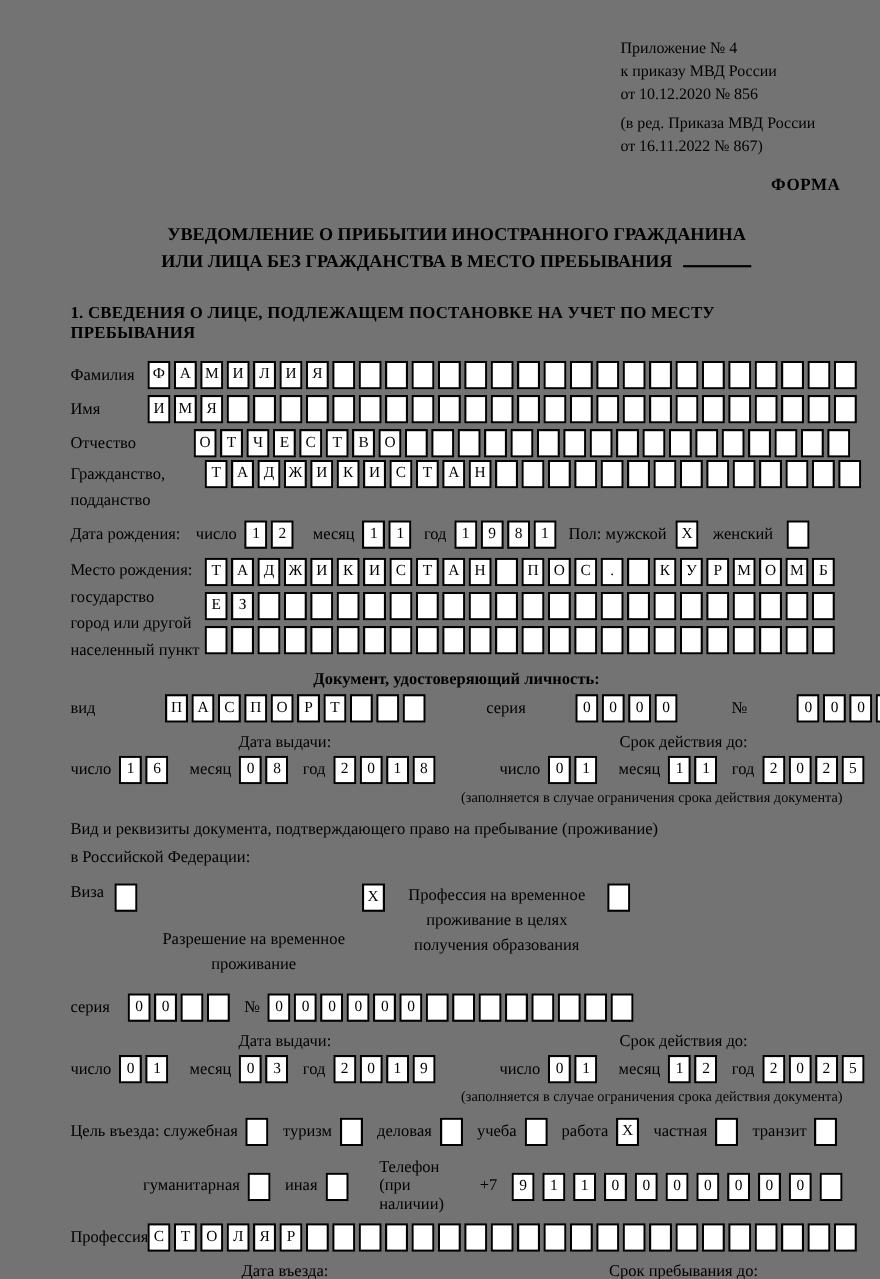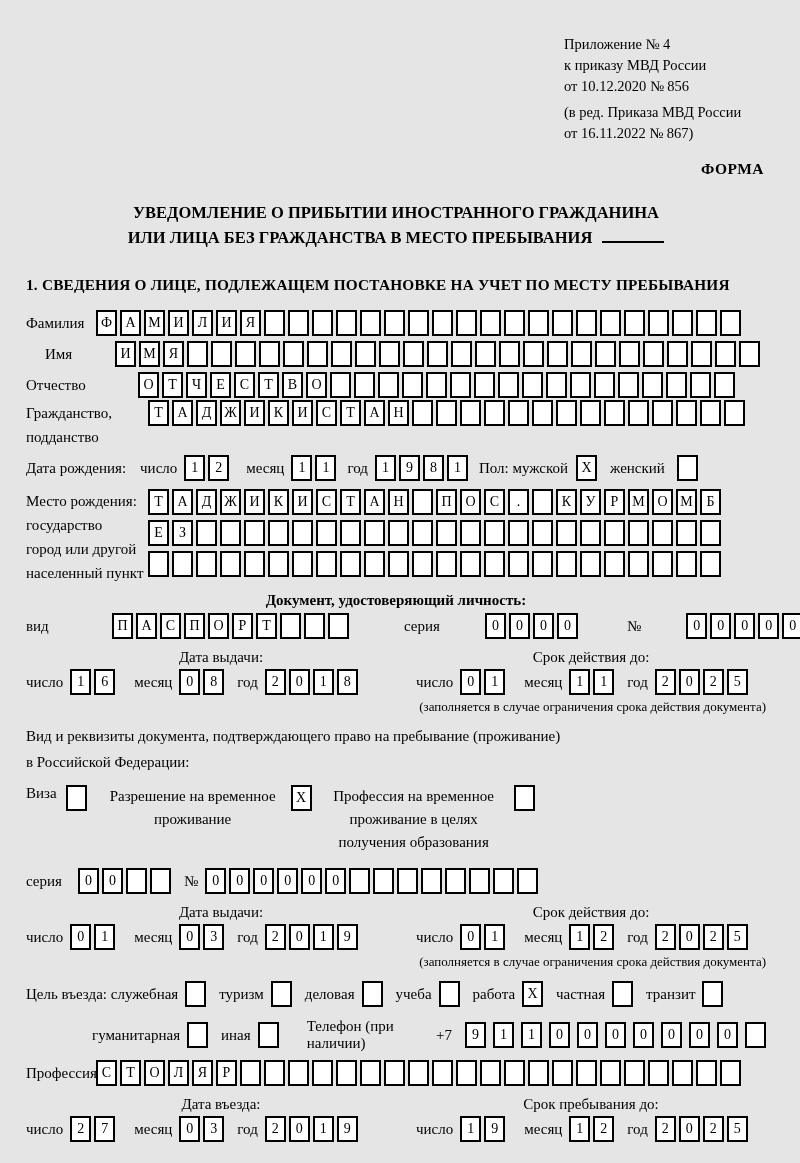--- a/index.html
+++ b/index.html
@@ -1,19 +1,19 @@
 <!DOCTYPE html>
 <html><head>
 <meta charset="utf-8">
 <style>
   html,body{margin:0;padding:0;background:#fff;}
   .page{
-    position:relative;width:800px;height:1163px;background:#e5e5e5;color:#000;
+    position:relative;width:800px;height:1163px;background:#737373;color:#000;
     font-family:"Liberation Serif","DejaVu Serif",serif;font-size:15px;
-    box-sizing:border-box;padding:34px 34px 0 26px;overflow:hidden;
+    box-sizing:border-box;padding:34px 34px 0 64px;overflow:hidden;
   }
   .appendix{width:200px;margin-left:auto;margin-right:2px;line-height:21px;font-size:14.5px;}
   .appendix .rev{margin-top:5px;}
   .forma{ text-align:right;font-weight:bold;font-size:15.5px;margin-top:16px;margin-right:2px;letter-spacing:.5px;}
   .title{ text-align:center;font-weight:bold;font-size:16.5px;line-height:25px;margin-top:22px;}
   .blank-line{display:inline-block;width:62px;border-bottom:2px solid #000;height:14px;margin-left:10px;}
   .sect{ font-weight:bold;font-size:15.3px;margin-top:26px;letter-spacing:.2px;}
   .row{display:flex;align-items:center;margin-top:5px;}
   .row-top{display:flex;align-items:flex-start;margin-top:5px;}
   .lbl{flex:none;}
@@ -30,21 +30,21 @@
   .dates .col-r{flex:1;}
   .dates .hdr{text-align:center;margin-bottom:3px;}
   .dateline{display:flex;align-items:center;}
   .dateline .dl{flex:none;margin-right:7px;}
   .dateline .sp{margin-left:16px;}
   .note-sm{font-size:13px;text-align:right;margin-top:4px;}
   .center-b{text-align:center;font-weight:bold;margin-top:7px;}
   .options{display:flex;align-items:flex-start;margin-top:10px;}
   .opt{display:flex;align-items:flex-start;}
   .opt .cell{margin-left:9px;margin-top:0;}
-  .opt-label.c2{width:178px;text-align:center;line-height:23px;}
+  .opt-label.c2{width:178px;text-align:center;line-height:23px;margin-top:40px;}
   .opt-label.c3{width:182px;text-align:center;line-height:23px;}
   .stack{line-height:24px;}
   .purpose-row{display:flex;align-items:center;margin-top:11px;}
   .purpose-row .cell{margin-left:7px;margin-right:0;}
   .purpose-row .pl{margin-left:13px;}
 </style>
 </head>
 <body>
 
 <div class="page">
@@ -94,21 +94,21 @@
         <span class="cell"></span>
         <span class="cell"></span>
         <span class="cell"></span>
         <span class="cell"></span>
         <span class="cell"></span>
         <span class="cell"></span>
       </span>
   </div>
 
   <div class="row">
-    <span class="lbl" style="width:70px;margin-left:19px;">Имя</span>
+    <span class="lbl" style="width:70px;">Имя</span>
     <span class="cellrow">
         <span class="cell">И</span>
         <span class="cell">М</span>
         <span class="cell">Я</span>
         <span class="cell"></span>
         <span class="cell"></span>
         <span class="cell"></span>
         <span class="cell"></span>
         <span class="cell"></span>
         <span class="cell"></span>

